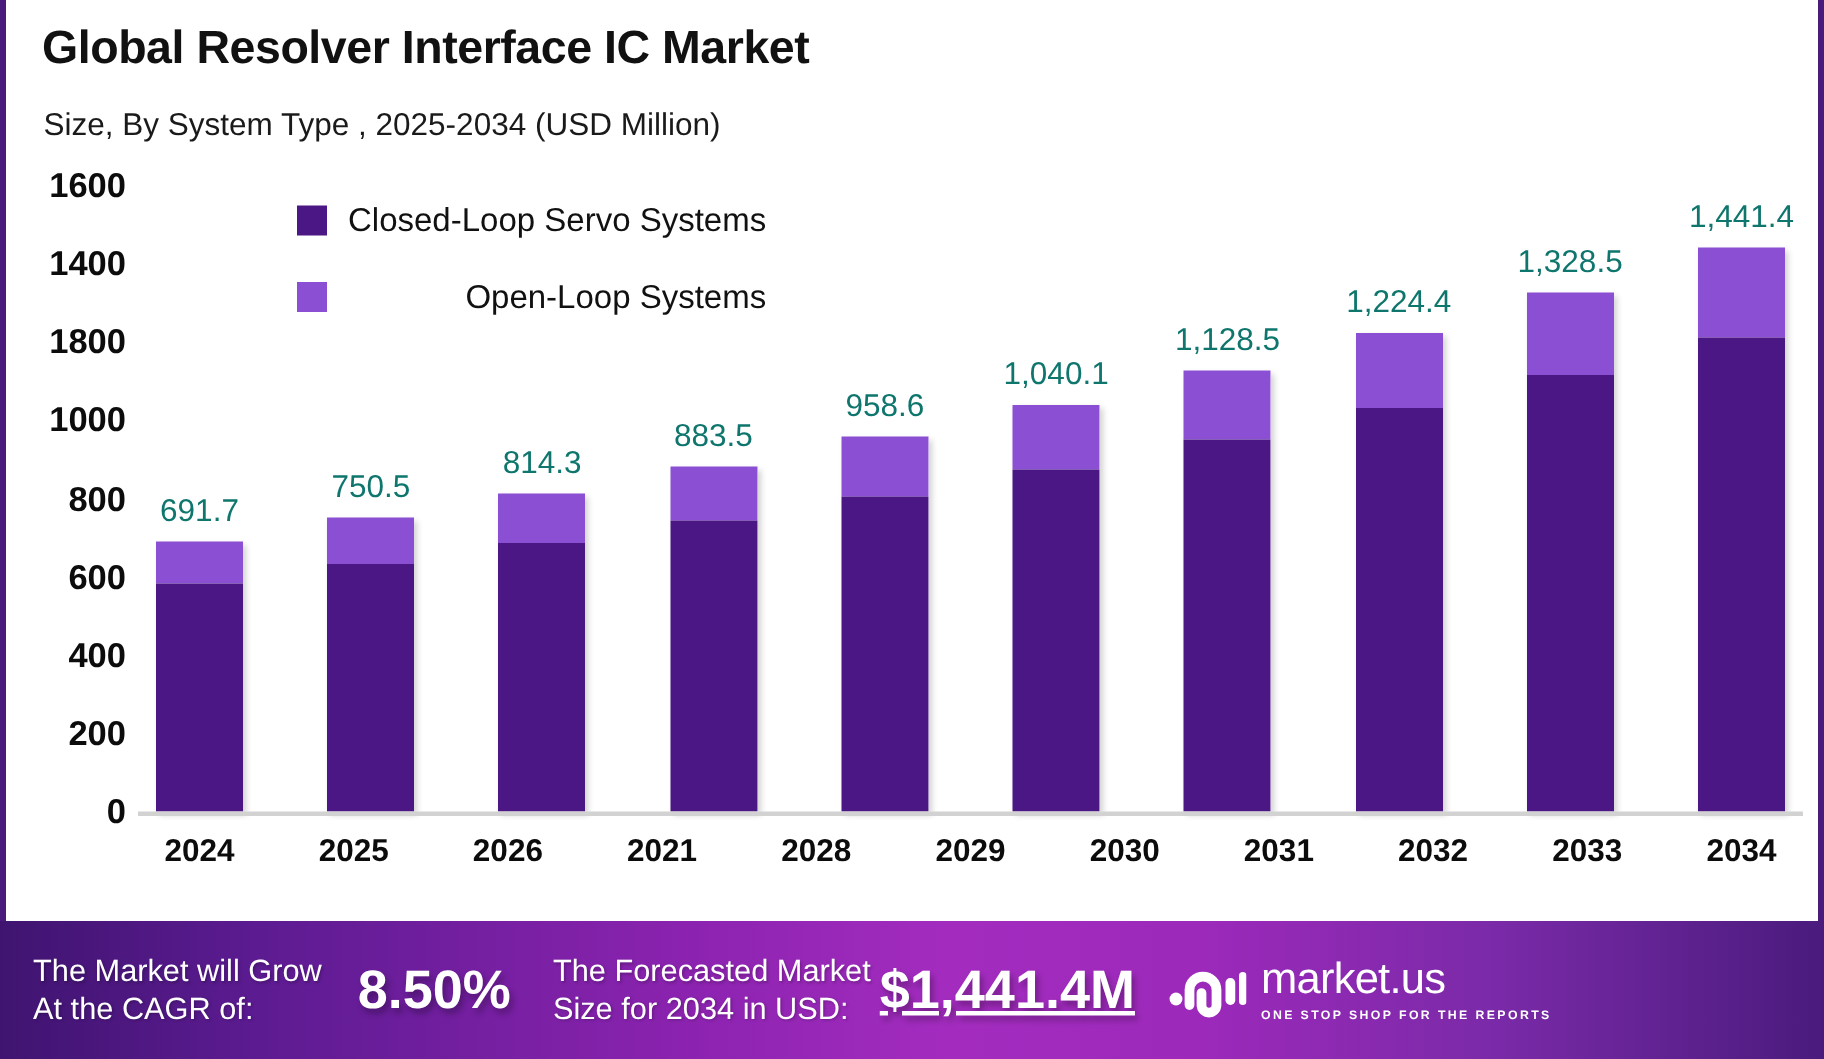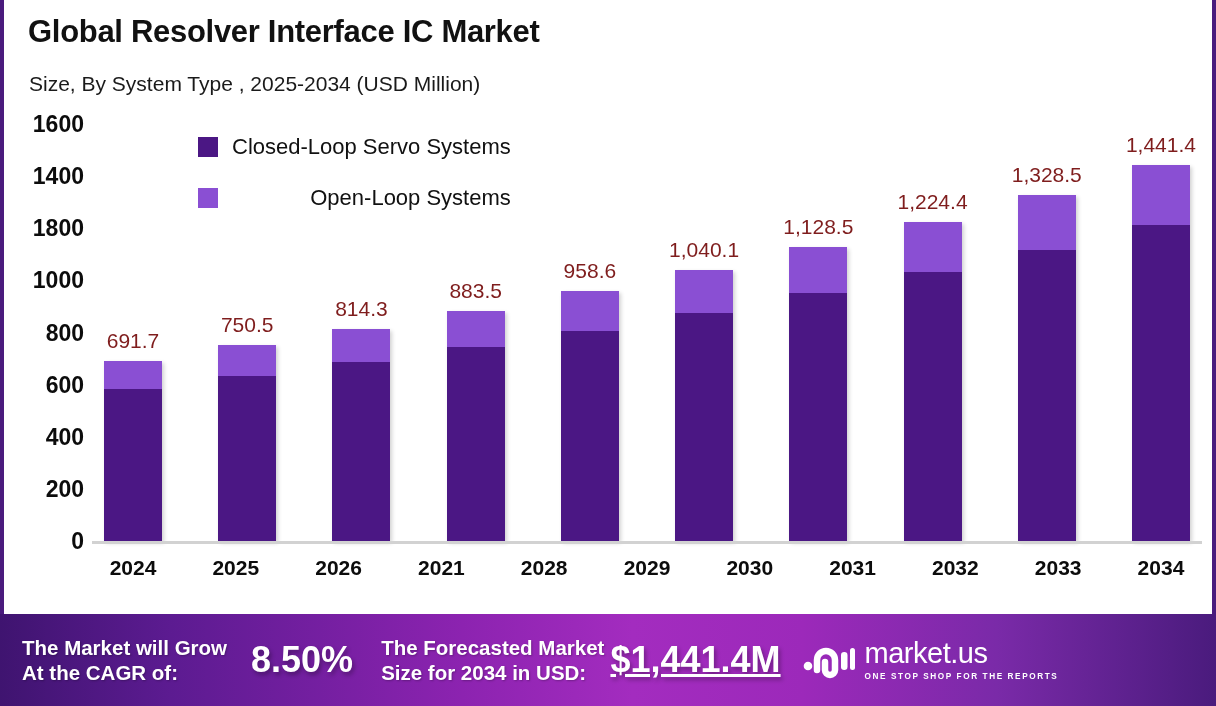--- a/index.html
+++ b/index.html
@@ -75,21 +75,21 @@
   }
   .bar-stack {
     position: relative; width: 58px;
     display: flex; flex-direction: column; justify-content: flex-end;
     box-shadow: 2px 2px 4px rgba(0,0,0,0.18);
   }
   .seg-open { width: 100%; background: #8a4fd3; }
   .seg-closed { width: 100%; background: #4b1784; }
   .bar-value {
     position: absolute; left: 50%; transform: translateX(-50%);
-    font-size: 21px; color: #7f1d1d; white-space: nowrap;
+    font-size: 21px; color: #0f766e; white-space: nowrap;
   }
   .x-labels {
     position: absolute; left: 92px; top: 556px; width: 1110px;
     display: flex; justify-content: space-between; padding: 0 12px;
   }
   .x-tick {
     width: 58px; text-align: center;
     font-size: 21px; font-weight: bold; color: #0c0c0c;
   }
 
@@ -98,21 +98,21 @@
     position: absolute; left: 0; right: 0; bottom: 0;
     height: 92px;
     background: linear-gradient(90deg,
         #3f1470 0%, #5c1b91 14%, #8c23b0 38%,
         #a32cbf 52%, #9c29ba 66%, #7a2aa8 82%, #4a1b7d 100%);
     display: flex; align-items: center;
     overflow: hidden;
   }
   .foot-block { display: flex; align-items: center; }
   .foot-text {
-    color: #ffffff; font-size: 20.5px; font-weight: bold;
+    color: #ffffff; font-size: 20.5px; font-weight: normal;
     line-height: 1.24; text-shadow: 1px 1px 2px rgba(0,0,0,0.25);
     white-space: nowrap;
   }
   .foot-big {
     color: #ffffff; font-size: 36px; font-weight: bold;
     text-shadow: 2px 3px 4px rgba(0,0,0,0.3);
     white-space: nowrap;
   }
   .fb-1 { margin-left: 22px; }
   .fb-1 .foot-big { margin-left: 24px; }

